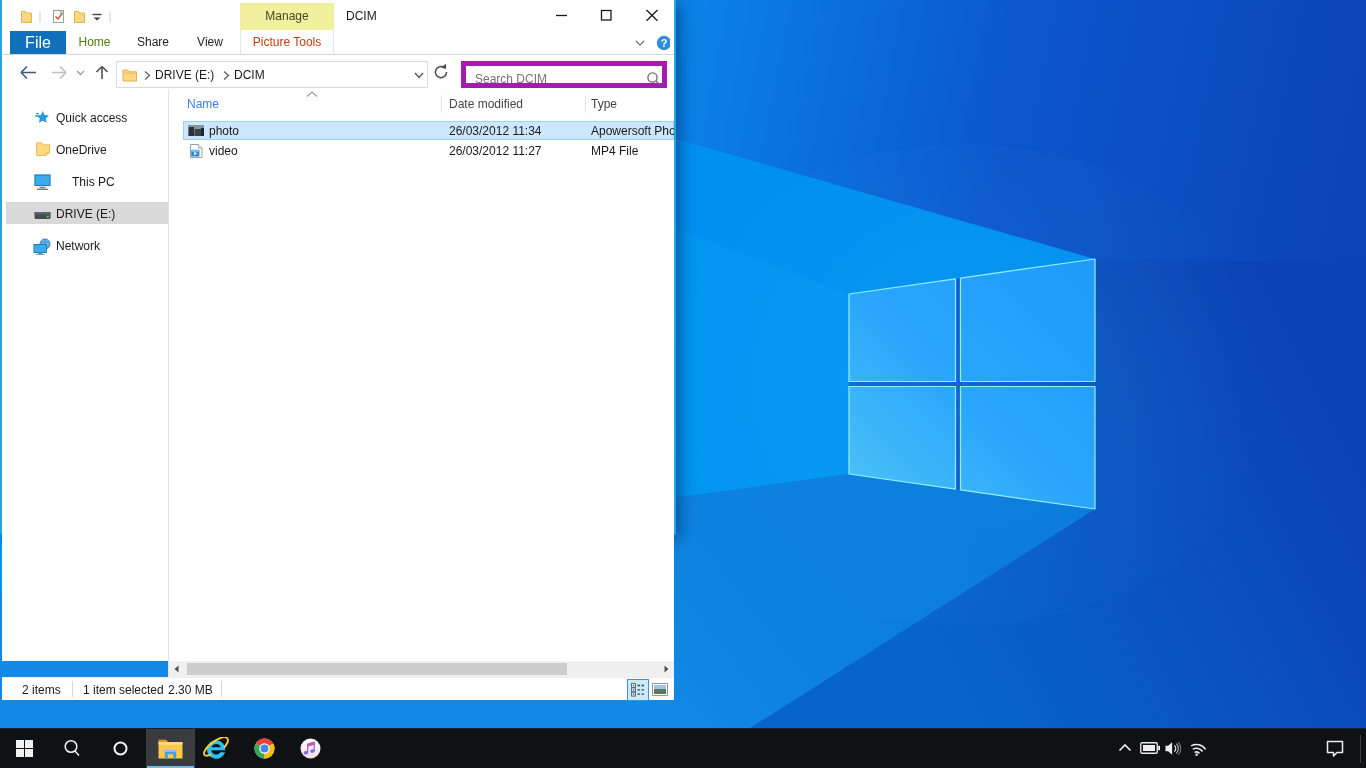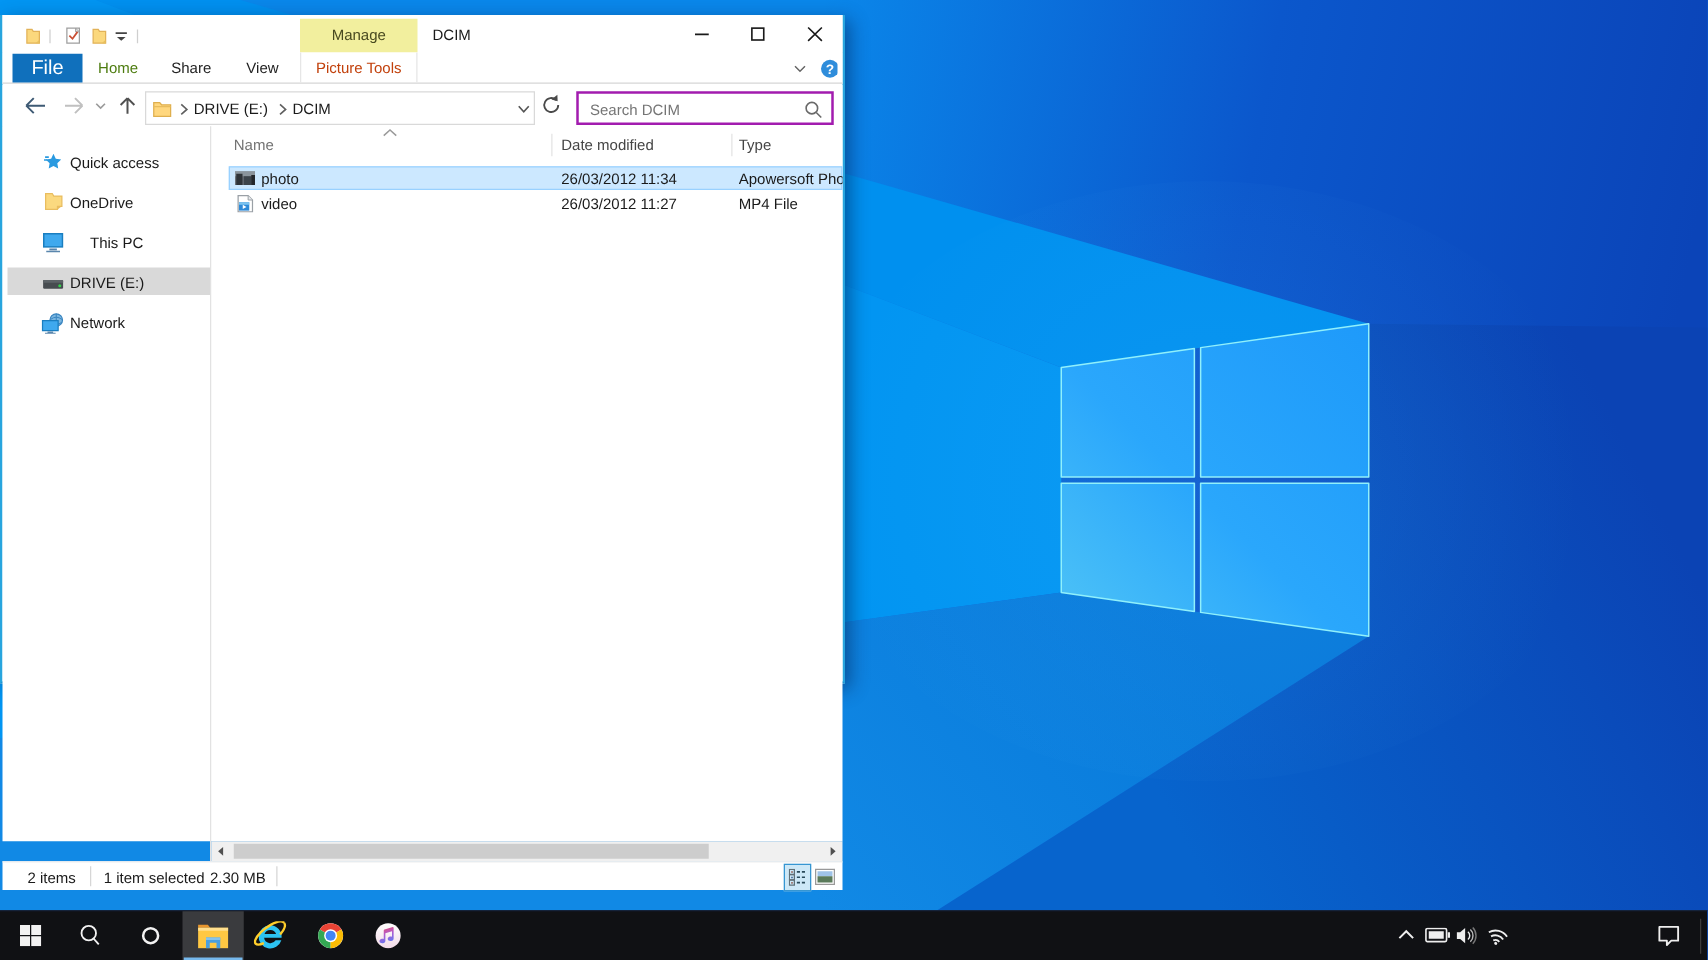--- a/index.html
+++ b/index.html
@@ -1,21 +1,21 @@
 <!DOCTYPE html>
 <html><head>
 <meta charset="utf-8">
 <style>
   * { margin:0; padding:0; box-sizing:border-box; }
   html,body { width:1366px; height:768px; overflow:hidden; font-family:"Liberation Sans",sans-serif; }
   body { position:relative; background:#0b52c8; }
   .abs { position:absolute; }
   #wallpaper { position:absolute; left:0; top:0; width:1366px; height:728px; }
   
-  #win { position:absolute; left:0; top:12px; width:676px; height:535px;
+  #win { position:absolute; left:0; top:0; width:676px; height:535px;
          background:#ffffff; border-left:2px solid #28a5de; border-right:2px solid #28a5de;
          border-bottom:2px solid #1d8fd0; box-shadow:4px 4px 14px rgba(0,20,60,.45); }
   #titlebar { position:absolute; left:0; top:0; width:672px; height:30px; background:#fff; }
   #tabsrow { position:absolute; left:0; top:30px; width:672px; height:25px; background:#fff; border-bottom:1px solid #d6d6d6;}
   #addrrow { position:absolute; left:0; top:56px; width:672px; height:33px; background:#fff; }
   #main { position:absolute; left:0; top:89px; width:672px; height:572px; background:#fff; }
   #navdiv { position:absolute; left:166px; top:89px; width:1px; height:588px; background:#e2e2e2; }
   #hscroll { position:absolute; left:167px; top:661px; width:505px; height:16px; background:#f0f0f0; }
   #statusbar { position:absolute; left:0; top:677px; width:672px; height:23px; background:#fff; border-top:1px solid #ededed; }
   .t12 { font-size:12px; color:#1a1a1a; }
@@ -128,21 +128,21 @@
         </svg>
       <div class="abs t12" style="left:117px;top:6px;">DCIM</div>
       <svg class="abs" style="left:295px;top:9px;" width="14" height="10" viewBox="0 0 14 10">
           <path d="M3,2 L7,6.5 L11,2" fill="none" stroke="#555" stroke-width="1.3"></path>
         </svg>
     </div>
     <svg class="abs" style="left:430px;top:7px;" width="18" height="18" viewBox="0 0 18 18">
       <path d="M14.6,9 a5.6,5.6 0 1 1 -1.7,-4.0" fill="none" stroke="#4a4a4a" stroke-width="1.5"></path>
       <path d="M13.9,0.8 L14.1,5.9 L9.2,4.6 Z" fill="#4a4a4a"></path>
     </svg>
-    <div class="abs" style="left:459px;top:5px;width:206px;height:27px;border:2px solid #a21caf;background:#fff;">
+    <div class="abs" style="left:459px;top:5px;width:206px;height:27px;border:5px solid #a21caf;background:#fff;">
       <div class="abs" style="left:9px;top:6px;font-size:12px;color:#757575;">Search DCIM</div>
       <svg class="abs" style="left:180px;top:5px;" width="16" height="16" viewBox="0 0 16 16">
         <circle cx="6.5" cy="6.5" r="4.6" fill="none" stroke="#6a6a6a" stroke-width="1.3"></circle>
         <line x1="10" y1="10" x2="14" y2="14" stroke="#6a6a6a" stroke-width="1.3"></line>
       </svg>
     </div>
   </div>
   <div id="main">
 
     <div class="abs" style="left:4px;top:113px;width:162px;height:22px;background:#d9d9d9;"></div>
@@ -173,21 +173,21 @@
       <circle cx="12" cy="6" r="5" fill="#7ab6e0" stroke="#3a85c0" stroke-width="1"></circle>
       <path d="M7.5,5.5 Q12,2 16.5,5.5 M7.8,8 Q12,11 16.2,8 M12,1 L12,11" stroke="#3a85c0" stroke-width="0.8" fill="none"></path>
       <rect x="1" y="6.5" width="12.5" height="8" fill="#3fa9ee" stroke="#1a7ec0" stroke-width="1"></rect>
       <rect x="5" y="15.2" width="4.5" height="1.2" fill="#5a86ad"></rect>
       <rect x="3" y="16.2" width="8.5" height="1" fill="#5a86ad"></rect>
     </svg>
 
     <svg class="abs" style="left:303px;top:2px;" width="14" height="7" viewBox="0 0 14 7">
         <path d="M2,5.5 L7,1 L12,5.5" fill="none" stroke="#9a9a9a" stroke-width="1.2"></path>
       </svg>
-    <div class="abs" style="left:185px;top:8px;font-size:12px;color:#737373;text-align:center;">Name</div>
+    <div class="abs" style="left:185px;top:8px;font-size:12px;color:#3b82f6;text-align:center;">Name</div>
     <div class="abs" style="left:447px;top:8px;font-size:12px;color:#454545;">Date modified</div>
     <div class="abs" style="left:589px;top:8px;font-size:12px;color:#454545;">Type</div>
     <div class="abs" style="left:439px;top:6px;width:1px;height:18px;background:#e3e3e3;"></div>
     <div class="abs" style="left:583px;top:6px;width:1px;height:18px;background:#e3e3e3;"></div>
 
     <div class="abs" style="left:181px;top:32px;width:491px;height:19px;background:#cce8ff;border:1px solid #99d1ff;"></div>
     <svg class="abs" style="left:186px;top:36px;" width="16" height="11" viewBox="0 0 16 11">
       <rect x="0" y="0" width="16" height="11" fill="#6b7178"></rect>
       <rect x="0" y="0" width="16" height="4" fill="#8a949c"></rect>
       <rect x="1" y="2" width="5" height="9" fill="#2e3338"></rect>

